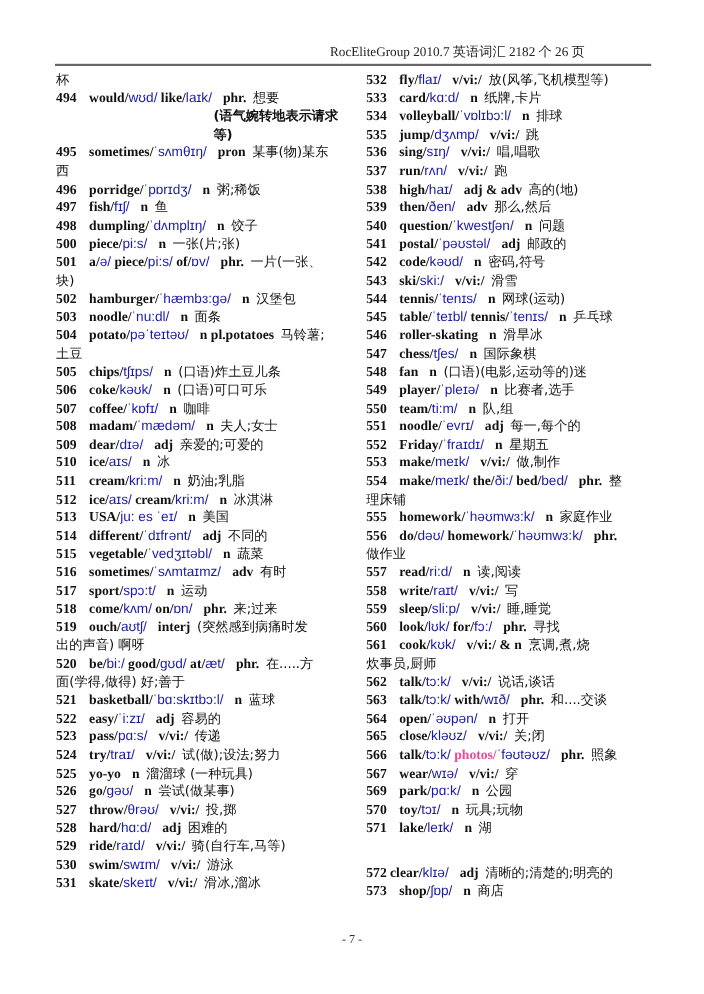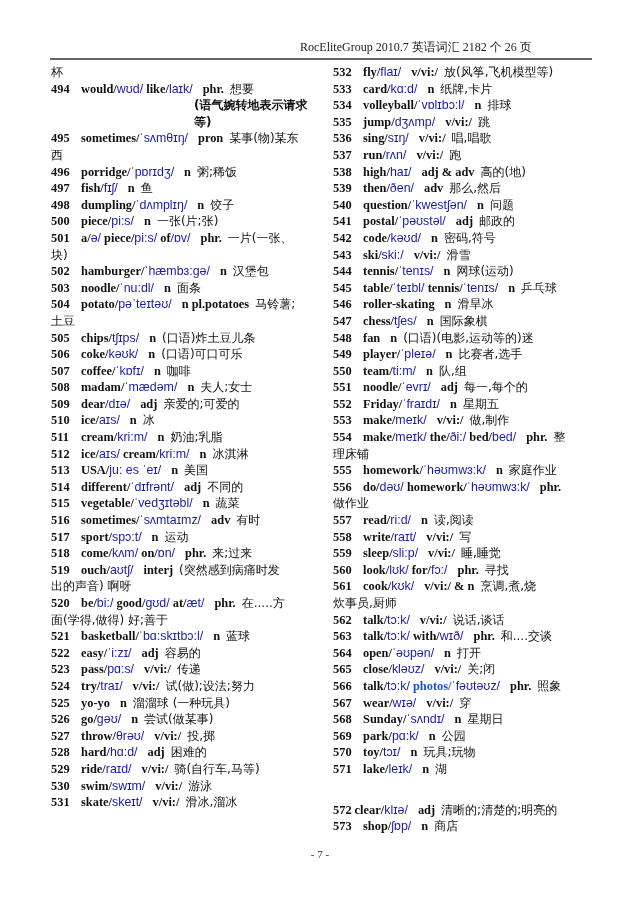--- a/index.html
+++ b/index.html
@@ -8,21 +8,21 @@
   .header-text { position: absolute; top: 40px; left: 300px; width: 292px; 
                  font-size: 12px; line-height: 14px; color: #222; white-space: nowrap; }
   .header-rule { position: absolute; top: 58px; left: 50px; width: 542px; height: 2px; background: #666666; }
   .col { position: absolute; top: 64px; font-size: 12.4px; line-height: 16.6px; }
   .col.left { left: 51px; width: 268px; }
   .col.right { left: 333px; width: 262px; }
   .entry { font-weight: bold; margin: 0; padding: 0; }
   .entry .num { display: inline-block; min-width: 30px; }
   .entry .num.tight { min-width: 0; margin-right: 3px; margin-top: 24px; }
   .ph { color: #1a1aa8; font-family: "Liberation Sans", "DejaVu Sans", sans-serif; font-weight: normal; }
-  .ph-light { color: #1d4ed8; }
+  .ph-light { color: #ec4899; }
   .pos { margin: 0 6px 0 10px; }
   .cn { font-weight: normal; font-family: "DejaVu Sans", sans-serif; font-size: 12px; }
   .cont { font-weight: normal; font-family: "DejaVu Sans", sans-serif; font-size: 12px; }
   .indent-cont { padding-left: 143px; font-weight: bold; }
   .page-num { position: absolute; top: 848px; left: 300px; width: 40px; text-align: center;
               font-size: 11px; color: #333; }
 </style>
 </head>
 <body>
 
@@ -112,21 +112,20 @@
       <div class="entry"><span class="num">559</span><span>sleep/</span><span class="ph">sli:p/</span><span class="pos">v/vi:/</span><span class="cn">睡,睡觉</span></div>
       <div class="entry"><span class="num">560</span><span>look/</span><span class="ph">lʊk/</span><span> for/</span><span class="ph">fɔ:/</span><span class="pos">phr.</span><span class="cn">寻找</span></div>
       <div class="entry"><span class="num">561</span><span>cook/</span><span class="ph">kʊk/</span><span class="pos">v/vi:/  &amp;  n</span><span class="cn">烹调,煮,烧</span></div>
       <div class="cont">炊事员,厨师</div>
       <div class="entry"><span class="num">562</span><span>talk/</span><span class="ph">tɔ:k/</span><span class="pos">v/vi:/</span><span class="cn">说话,谈话</span></div>
       <div class="entry"><span class="num">563</span><span>talk/</span><span class="ph">tɔ:k/</span><span> with/</span><span class="ph">wɪð/</span><span class="pos">phr.</span><span class="cn">和....交谈</span></div>
       <div class="entry"><span class="num">564</span><span>open/</span><span class="ph">ˈəʊpən/</span><span class="pos">n</span><span class="cn">打开</span></div>
       <div class="entry"><span class="num">565</span><span>close/</span><span class="ph">kləʊz/</span><span class="pos">v/vi:/</span><span class="cn">关;闭</span></div>
       <div class="entry"><span class="num">566</span><span>talk/</span><span class="ph">tɔ:k/</span><span class="ph-light"> photos/</span><span class="ph">ˈfəʊtəʊz/</span><span class="pos">phr.</span><span class="cn">照象</span></div>
       <div class="entry"><span class="num">567</span><span>wear/</span><span class="ph">wɪə/</span><span class="pos">v/vi:/</span><span class="cn">穿</span></div>
-      <div class="entry"><span class="num">568</span><span>Sunday/</span><span class="ph">ˈsʌndɪ/</span><span class="pos">n</span><span class="cn">星期日</span></div>
       <div class="entry"><span class="num">569</span><span>park/</span><span class="ph">pɑ:k/</span><span class="pos">n</span><span class="cn">公园</span></div>
       <div class="entry"><span class="num">570</span><span>toy/</span><span class="ph">tɔɪ/</span><span class="pos">n</span><span class="cn">玩具;玩物</span></div>
       <div class="entry"><span class="num">571</span><span>lake/</span><span class="ph">leɪk/</span><span class="pos">n</span><span class="cn">湖</span></div>
       <div class="entry"><span class="num tight">572</span><span>clear/</span><span class="ph">klɪə/</span><span class="pos">adj</span><span class="cn">清晰的;清楚的;明亮的</span></div>
       <div class="entry"><span class="num">573</span><span>shop/</span><span class="ph">ʃɒp/</span><span class="pos">n</span><span class="cn">商店</span></div>
     </div>
 </div>
 
 <div class="page-num">- 7 -</div>
 

